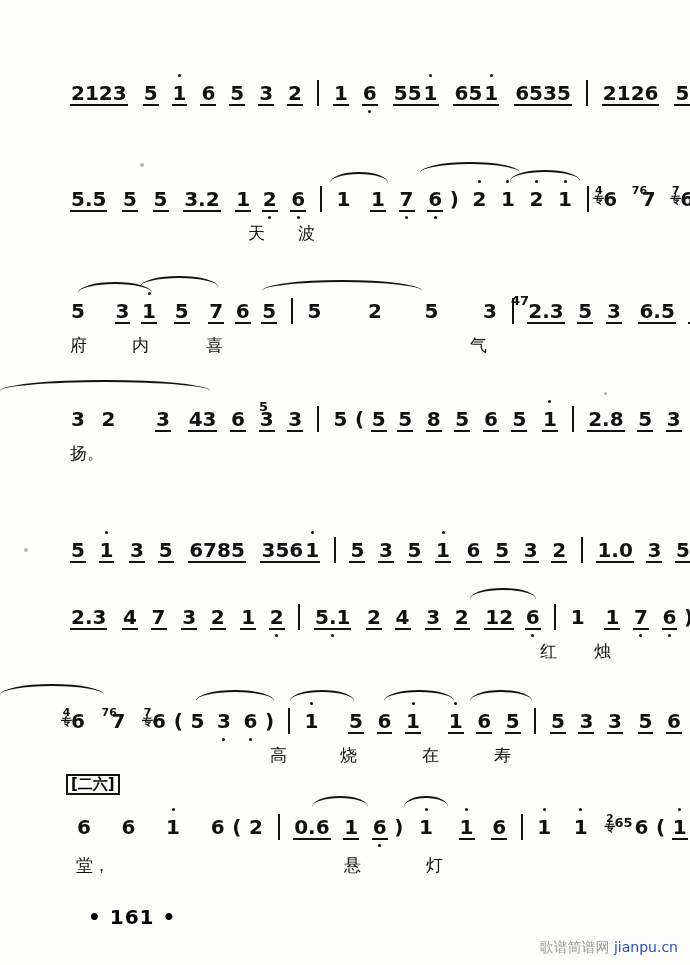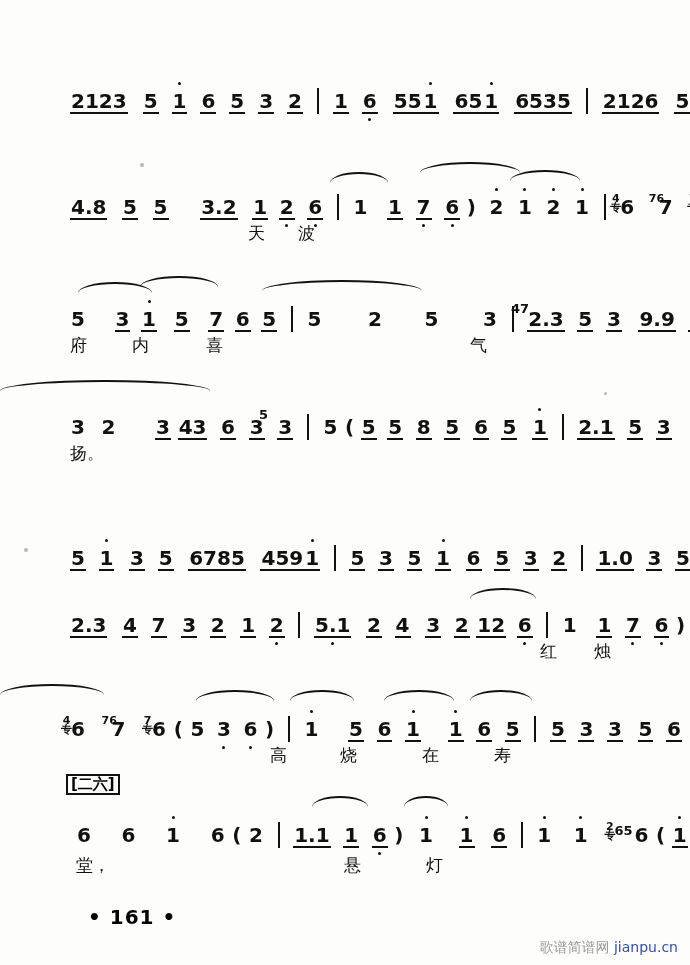--- a/index.html
+++ b/index.html
@@ -39,21 +39,21 @@
     white-space: nowrap;
     font-family: "DejaVu Sans", sans-serif;
     font-size: 19px;
     font-weight: bold;
     letter-spacing: 0px;
     color: #111;
   }
   .notes {
     position: absolute;
     left: 70px;
-    top: 16px;
+    top: 8px;
     white-space: nowrap;
   }
   .num {
     display: inline-block;
     position: relative;
     font-family: "DejaVu Sans", sans-serif;
     font-weight: bold;
     font-size: 20px;
     line-height: 22px;
     padding: 0 1px;
@@ -194,24 +194,24 @@
         
         
         
       </div>
     </div>
   </div>
 
   <div class="system" style="top:178px;">
     <div class="staff-line">
       <div class="notes">
-        <span class="num b1">4.8</span>
+        <span class="num b1">5.5</span>
         <span class="num b1" style="margin-left:8px;">5</span>
         <span class="num b1" style="margin-left:8px;">5</span>
-        <span class="num b1" style="margin-left:25px;">3.2</span>
+        <span class="num b1" style="margin-left:8px;">3.2</span>
         <span class="num b1" style="margin-left:8px;">1</span>
         <span class="num b1 dot-under" style="margin-left:4px;">2</span>
         <span class="num b1 dot-under" style="margin-left:6px;">6</span>
         <span class="bar"></span>
         <span class="num">1</span>
         <span class="num b1" style="margin-left:12px;">1</span>
         <span class="num b1 dot-under" style="margin-left:6px;">7</span>
         <span class="num b1 dot-under" style="margin-left:6px;">6</span>
         <span class="paren">)</span>
         <span class="num dot-over" style="margin-left:6px;">2</span>
@@ -251,21 +251,21 @@
         <span class="num b1" style="margin-left:4px;">5</span>
         <span class="bar"></span>
         <span class="num">5</span>
         <span class="num" style="margin-left:38px;">2</span>
         <span class="num" style="margin-left:34px;">5</span>
         <span class="num" style="margin-left:36px;">3</span>
         <span class="bar"></span>
         <span class="num b1">2.3</span>
         <span class="num b1" style="margin-left:6px;">5</span>
         <span class="num b1" style="margin-left:6px;">3</span>
-        <span class="num b1" style="margin-left:10px;">9.9</span>
+        <span class="num b1" style="margin-left:10px;">6.5</span>
         <span class="num b1" style="margin-left:6px;">4</span>
         
         <span class="num small" style="position:absolute;left:440px;top:-4px;">47</span>
       </div>
       <div class="slur" style="left:78px;top:-8px;width:74px;"></div>
       <div class="slur" style="left:140px;top:-14px;width:78px;"></div>
       <div class="slur" style="left:262px;top:-10px;width:160px;"></div>
     </div>
     <div class="lyric" style="top:44px;">
       <span style="left:0px;">府</span>
@@ -274,37 +274,37 @@
       <span style="left:400px;">气</span>
     </div>
   </div>
 
   <div class="system" style="top:398px;">
     <div class="staff-line">
       <div class="notes">
         <span class="num">3</span>
         <span class="num" style="margin-left:8px;">2</span>
         <span class="num b1" style="margin-left:32px;">3</span>
-        <span class="num b1" style="">43</span>
+        <span class="num b1" style="margin-left:10px;">43</span>
         <span class="num b1" style="margin-left:6px;">6</span>
         <span class="num b1" style="margin-left:6px;">3</span>
         <span class="num b1" style="margin-left:6px;">3</span>
         <span class="num small" style="position:absolute;left:188px;top:-6px;">5</span>
         <span class="bar"></span>
         <span class="num">5</span>
         <span class="paren">(</span>
         <span class="num b1">5</span>
         <span class="num b1" style="margin-left:4px;">5</span>
         <span class="num b1" style="margin-left:6px;">8</span>
         <span class="num b1" style="margin-left:6px;">5</span>
         <span class="num b1" style="margin-left:6px;">6</span>
         <span class="num b1" style="margin-left:6px;">5</span>
         <span class="num b1 dot-over" style="margin-left:8px;">1</span>
         <span class="bar"></span>
-        <span class="num b1">2.1</span>
+        <span class="num b1">2.8</span>
         <span class="num b1" style="margin-left:6px;">5</span>
         <span class="num b1" style="margin-left:6px;">3</span>
         
         
         
         
       </div>
       <div class="slur" style="left:0px;top:-18px;width:210px;"></div>
     </div>
     <div class="lyric" style="top:44px;">
@@ -313,21 +313,21 @@
   </div>
 
   <div class="system" style="top:512px;">
     <div class="staff-line">
       <div class="notes">
         <span class="num b1">5</span>
         <span class="num b1 dot-over" style="margin-left:6px;">1</span>
         <span class="num b1" style="margin-left:8px;">3</span>
         <span class="num b1" style="margin-left:6px;">5</span>
         <span class="num b1" style="margin-left:8px;margin-top:19px;">6785</span>
-        <span class="num b1" style="margin-left:8px;">459</span><span class="num b1 dot-over">1</span>
+        <span class="num b1" style="margin-left:8px;">356</span><span class="num b1 dot-over">1</span>
         <span class="bar"></span>
         <span class="num b1">5</span>
         <span class="num b1" style="margin-left:6px;">3</span>
         <span class="num b1" style="margin-left:6px;">5</span>
         <span class="num b1 dot-over" style="margin-left:6px;">1</span>
         <span class="num b1" style="margin-left:8px;">6</span>
         <span class="num b1" style="margin-left:6px;">5</span>
         <span class="num b1" style="margin-left:6px;">3</span>
         <span class="num b1" style="margin-left:6px;">2</span>
         <span class="bar"></span>
@@ -351,21 +351,21 @@
         <span class="num b1" style="margin-left:8px;">3</span>
         <span class="num b1" style="margin-left:6px;">2</span>
         <span class="num b1" style="margin-left:8px;">1</span>
         <span class="num b1 dot-under" style="margin-left:6px;">2</span>
         <span class="bar"></span>
         <span class="num b1 dot-under">5.1</span>
         <span class="num b1" style="margin-left:8px;">2</span>
         <span class="num b1" style="margin-left:6px;">4</span>
         <span class="num b1" style="margin-left:8px;">3</span>
         <span class="num b1" style="margin-left:6px;">2</span>
-        <span class="num b1" style="">12</span>
+        <span class="num b1" style="margin-left:8px;">12</span>
         <span class="num b1 dot-under" style="margin-left:4px;">6</span>
         <span class="bar"></span>
         <span class="num">1</span>
         <span class="num b1" style="margin-left:12px;">1</span>
         <span class="num b1 dot-under" style="margin-left:6px;">7</span>
         <span class="num b1 dot-under" style="margin-left:6px;">6</span>
         <span class="paren">)</span>
         
         
         
@@ -426,21 +426,21 @@
   <div class="system" style="top:806px;">
     <div class="staff-line">
       <div class="notes" style="left:76px;">
         <span class="num">6</span>
         <span class="num" style="margin-left:22px;">6</span>
         <span class="num dot-over" style="margin-left:22px;">1</span>
         <span class="num" style="margin-left:22px;">6</span>
         <span class="paren">(</span>
         <span class="num">2</span>
         <span class="bar"></span>
-        <span class="num b1">1.1</span>
+        <span class="num b1">0.6</span>
         <span class="num b1" style="margin-left:6px;">1</span>
         <span class="num b1 dot-under" style="margin-left:6px;">6</span>
         <span class="paren">)</span>
         <span class="num dot-over" style="margin-left:8px;">1</span>
         <span class="num b1 dot-over" style="margin-left:18px;">1</span>
         <span class="num b1" style="margin-left:10px;">6</span>
         <span class="bar"></span>
         <span class="num dot-over">1</span>
         <span class="num dot-over" style="margin-left:14px;">1</span>
         <span class="tri" style="margin-left:18px;"><span class="frac">2<br>专</span><span class="num small">65</span><span class="num">6</span></span>

